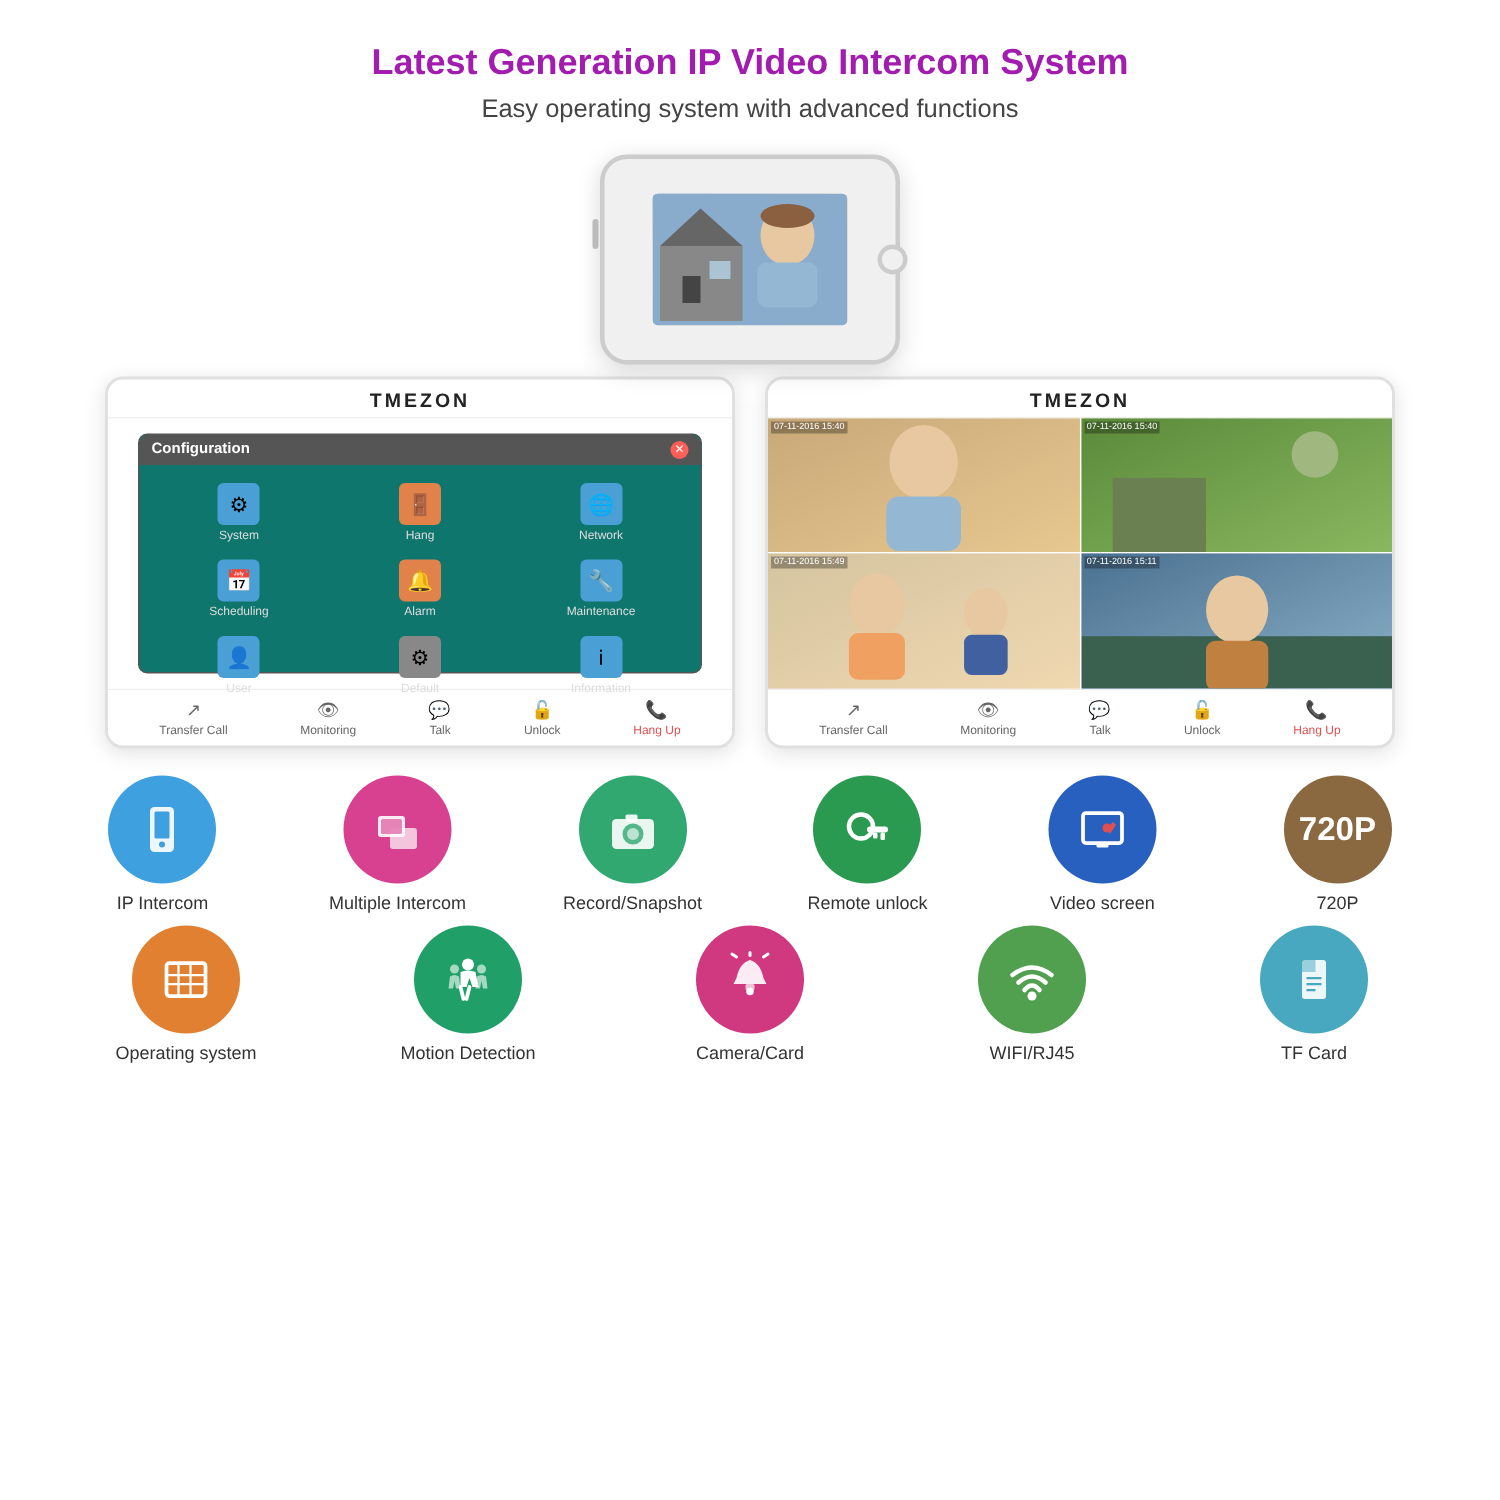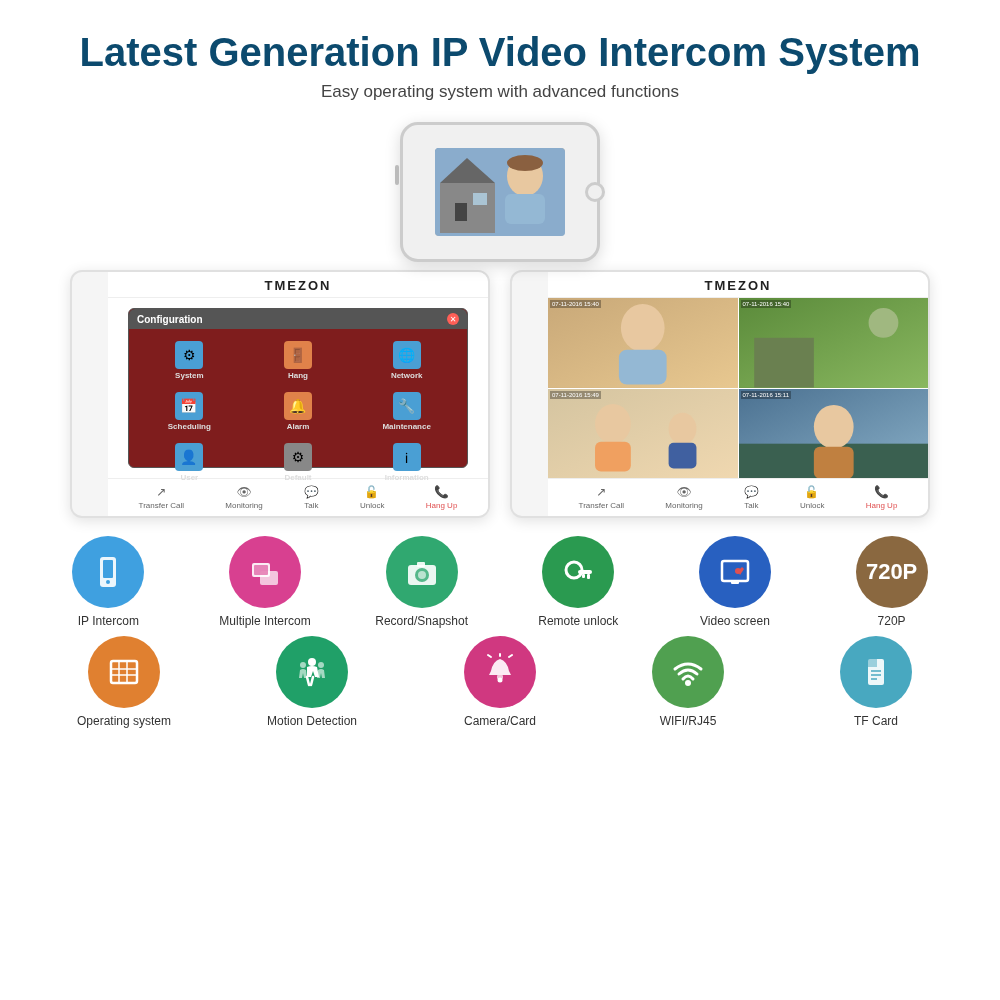--- a/index.html
+++ b/index.html
@@ -10,23 +10,23 @@
       font-family: Arial, sans-serif;
       overflow: hidden;
     }
 
     
     .header {
       text-align: center;
       padding: 28px 20px 10px;
     }
     .header h1 {
-      font-size: 40px;
+      font-size: 24px;
       font-weight: 900;
-      color: #0c4a6e;
+      color: #a21caf;
       line-height: 1.2;
     }
     .header p {
       font-size: 17px;
       color: #444;
       margin-top: 6px;
     }
 
     
     .phone-container {
@@ -93,21 +93,20 @@
       padding: 0 40px;
       margin-bottom: 14px;
     }
     .monitor {
       width: 420px;
       background: #f5f5f5;
       border-radius: 12px;
       border: 2px solid #e0e0e0;
       box-shadow: 0 3px 14px rgba(0,0,0,0.12);
       overflow: hidden;
-      padding-left: 36px;
     }
     .monitor-top {
       background: #fff;
       padding: 6px 10px 4px;
       display: flex;
       justify-content: center;
       align-items: center;
       border-bottom: 1px solid #eee;
     }
     .monitor-brand {
@@ -120,21 +119,21 @@
       background: #fff;
       height: 180px;
       position: relative;
     }
     .config-dialog {
       position: absolute;
       top: 10px;
       left: 20px;
       right: 20px;
       bottom: 10px;
-      background: #7f1d1d;
+      background: #0f766e;
       border-radius: 6px;
       border: 1px solid #555;
     }
     .config-title-bar {
       background: #555;
       padding: 4px 8px;
       display: flex;
       justify-content: space-between;
       align-items: center;
       border-radius: 6px 6px 0 0;
@@ -178,21 +177,20 @@
       justify-content: center;
       font-size: 14px;
     }
     .config-icon.orange { background: #e0824a; }
     .config-icon.blue { background: #4a9fd4; }
     .config-icon.gray { background: #888; }
     .config-label {
       font-size: 8px;
       color: #ddd;
       text-align: left;
-      font-weight: bold;
     }
     
     .camera-grid {
       display: grid;
       grid-template-columns: 1fr 1fr;
       grid-template-rows: 1fr 1fr;
       gap: 1px;
       height: 100%;
     }
     .cam-cell {

